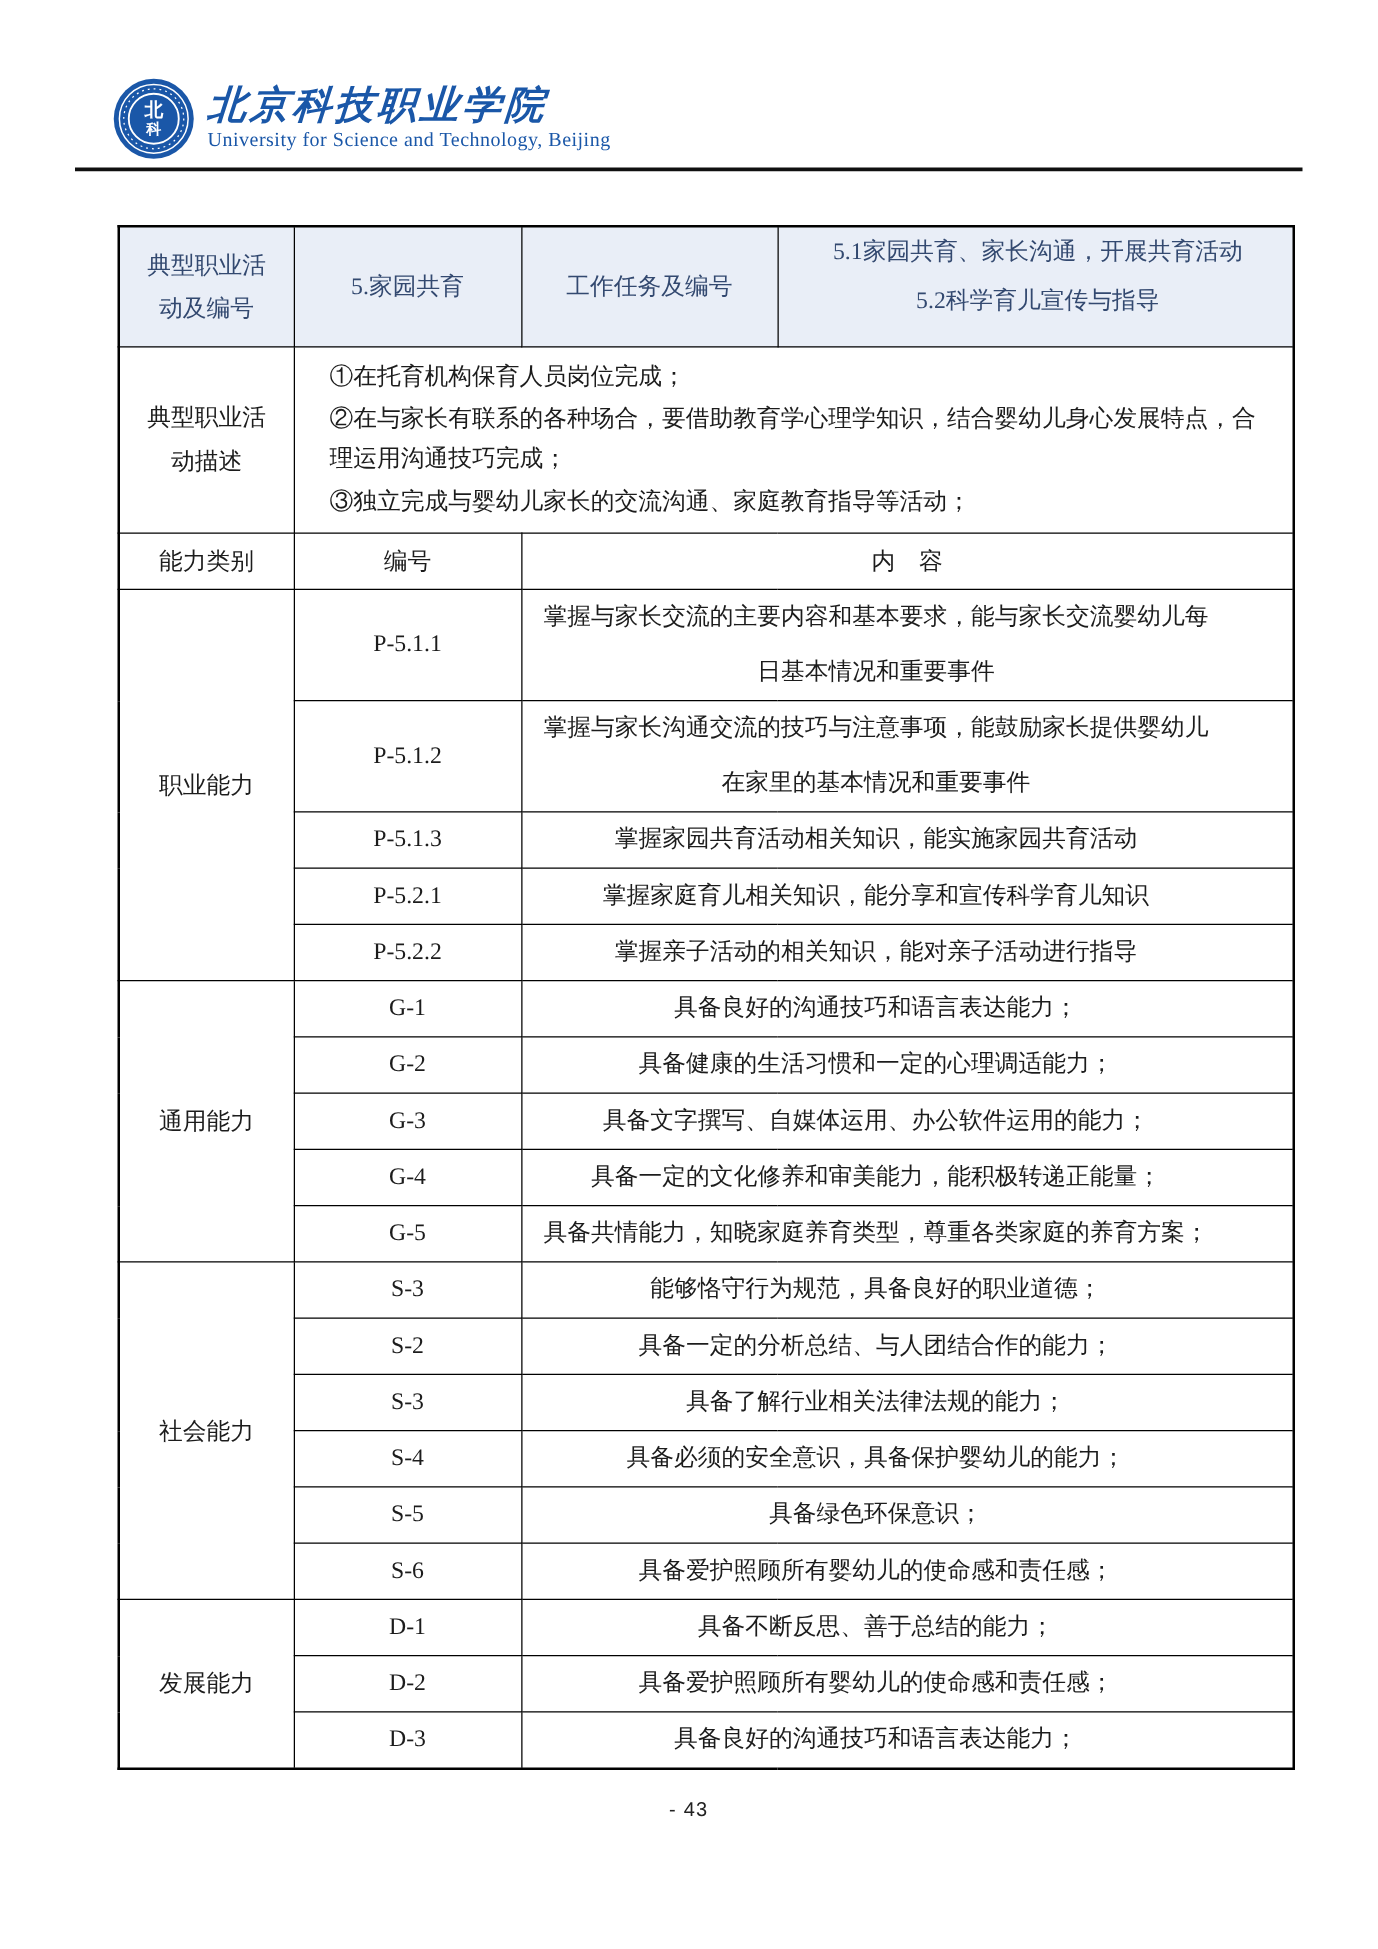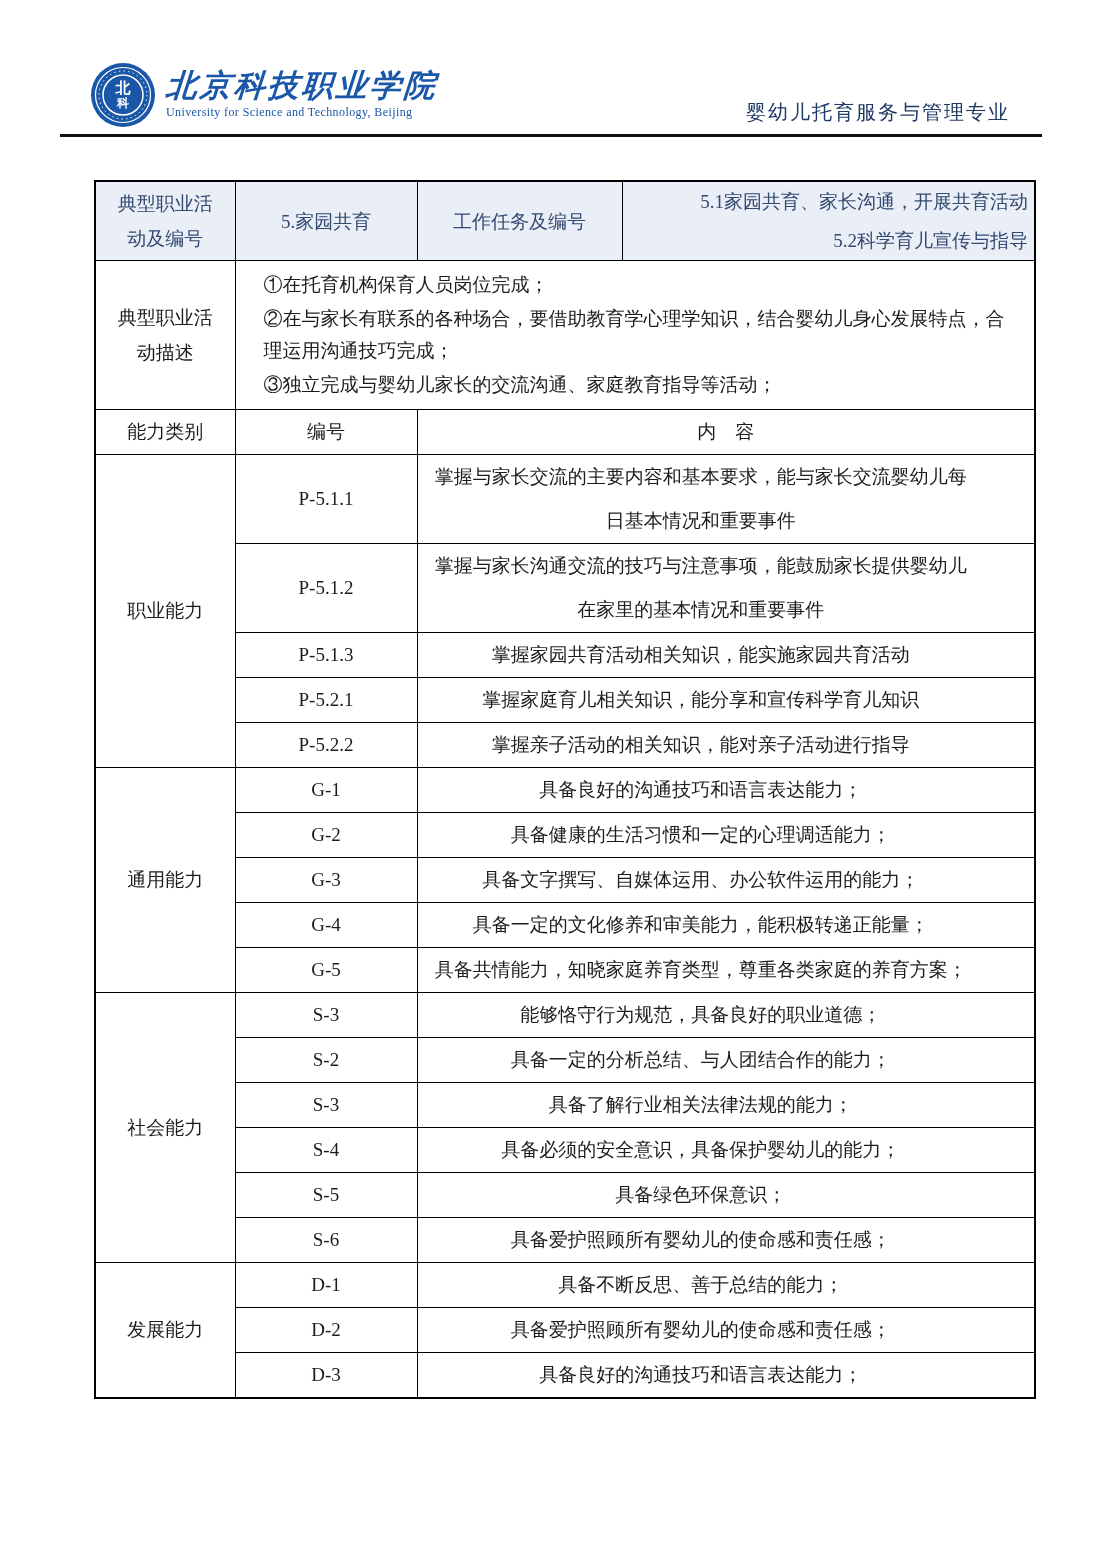--- a/index.html
+++ b/index.html
@@ -31,21 +31,21 @@
     font-size: 31px;
     font-weight: bold;
     font-style: italic;
     letter-spacing: 3px;
     color: #1a57a8;
     line-height: 1.05;
     transform: skewX(-4deg);
     white-space: nowrap;
   }
   .logo-en {
-    font-size: 12px;
+    font-size: 16px;
     color: #1a57a8;
     letter-spacing: 0.4px;
     margin-top: 3px;
     white-space: nowrap;
     font-style: normal;
     font-family: "Liberation Serif", serif;
   }
   .hdr-title {
     font-size: 20px;
     color: #1f3864;
@@ -73,22 +73,22 @@
   
   tr.r-act td {
     background: #e9eef7;
     color: #334970;
     height: 78px;
     text-align: center;
     line-height: 35px;
   }
   tr.r-act td.wrap5 { padding: 0 13px; }
   tr.r-act td.tasks {
-    text-align: right;
-    padding: 0 6px 0 10px;
+    text-align: center;
+    padding: 0 6px 17px 10px;
     line-height: 39px;
     margin-top: 28px;
   }
 
   
   tr.r-desc td.label { text-align: center; padding: 12px 13px; line-height: 35px; }
   tr.r-desc td.desc { padding: 6px 12px; line-height: 32px; text-align: left; }
   tr.r-desc td.desc .item { margin: 2px 16px; }
 
   
@@ -129,21 +129,20 @@
           <circle cx="33" cy="33" r="20" fill="none" stroke="#ffffff" stroke-width="1.5"></circle>
           <text x="33" y="31" text-anchor="middle" font-size="15" fill="#ffffff" font-weight="bold" font-family="'DejaVu Sans',sans-serif">北</text>
           <text x="33" y="45" text-anchor="middle" font-size="12" fill="#ffffff" font-weight="bold" font-family="'DejaVu Sans',sans-serif">科</text>
           <circle cx="33" cy="33" r="24" fill="none" stroke="#ffffff" stroke-width="1" stroke-dasharray="1.5,3.2"></circle>
         </svg>
         <div class="logo-text">
           <div class="logo-cn">北京科技职业学院</div>
           <div class="logo-en">University for Science and Technology, Beijing</div>
         </div>
       </div>
-      <div class="hdr-title">婴幼儿托育服务与管理专业</div>
     </div>
     <div class="hdr-rule"></div>
   </div>
 
   <table class="main">
     <colgroup>
       <col style="width:140px">
         <col style="width:182px">
         <col style="width:205px">
         <col style="width:413px">
@@ -254,14 +253,17 @@
       <td class="code">D-2</td>
       <td class="content" colspan="2">具备爱护照顾所有婴幼儿的使命感和责任感；</td>
     </tr>
     <tr>
       <td class="code">D-3</td>
       <td class="content" colspan="2">具备良好的沟通技巧和语言表达能力；</td>
     </tr>
   </tbody>
     </table>
 
+  <div class="footer">
+    <span>- 43</span>
+  </div>
 
 </div>
 
 </body></html>

